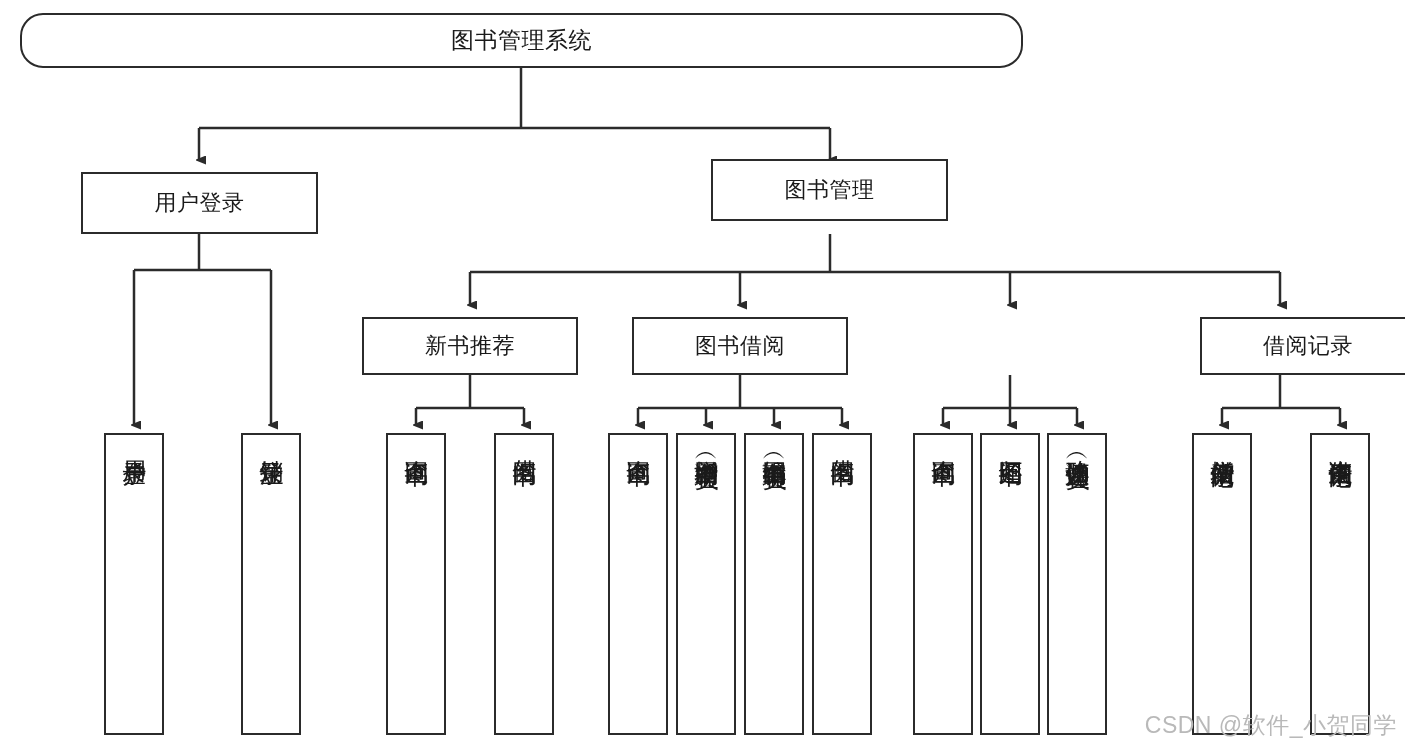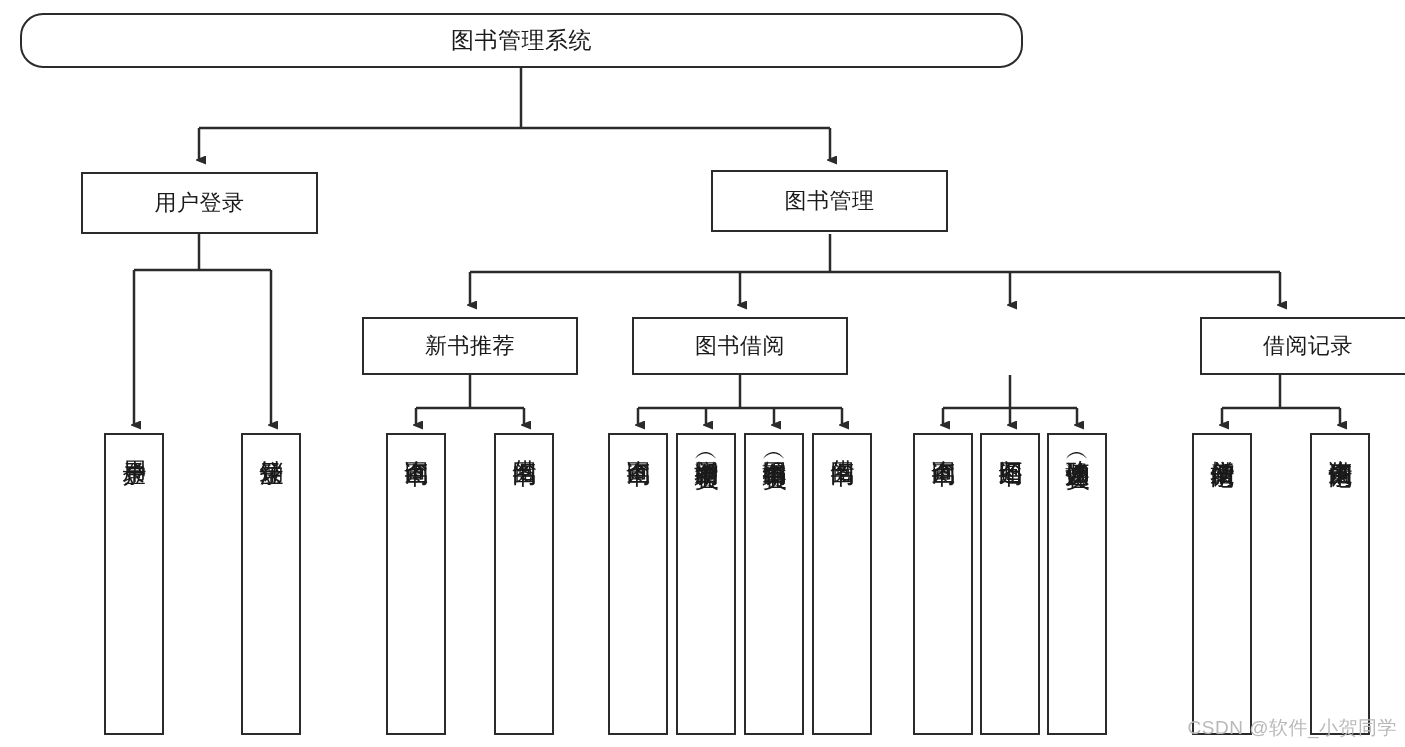--- a/index.html
+++ b/index.html
@@ -54,21 +54,21 @@
     text-orientation: upright;
     font-size: 24px;
     line-height: 1.12;
     letter-spacing: 1px;
   }
   .node.root .label { font-size: 23px; }
   .watermark {
     position: absolute;
     right: 8px;
     bottom: 6px;
-    font-size: 19px;
+    font-size: 23px;
     color: #b9b9b9;
     letter-spacing: 0.5px;
     white-space: nowrap;
   }
 </style>
 </head>
 <body>
 
 <div id="canvas">
 
@@ -122,21 +122,21 @@
     </g>
   </svg>
 
   <div class="node horizontal root" style="left:20px; top:13px; width:1003px; height:55px;border-radius:23px;">
     <span class="label">图书管理系统</span>
   </div>
 
   <div class="node horizontal" style="left:81px; top:172px; width:237px; height:62px;">
     <span class="label">用户登录</span>
   </div>
-  <div class="node horizontal" style="left:711px; top:170px; width:237px; height:62px;align-items:center;">
+  <div class="node horizontal" style="left:711px; top:159px; width:237px; height:62px;align-items:center;">
     <span class="label">图书管理</span>
   </div>
 
   <div class="node horizontal" style="left:632px; top:317px; width:216px; height:58px;">
     <span class="label">图书借阅</span>
   </div>
   <div class="node horizontal" style="left:362px; top:317px; width:216px; height:58px;">
     <span class="label">新书推荐</span>
   </div>
   <div class="node horizontal" style="left:1200px; top:317px; width:216px; height:58px;">

